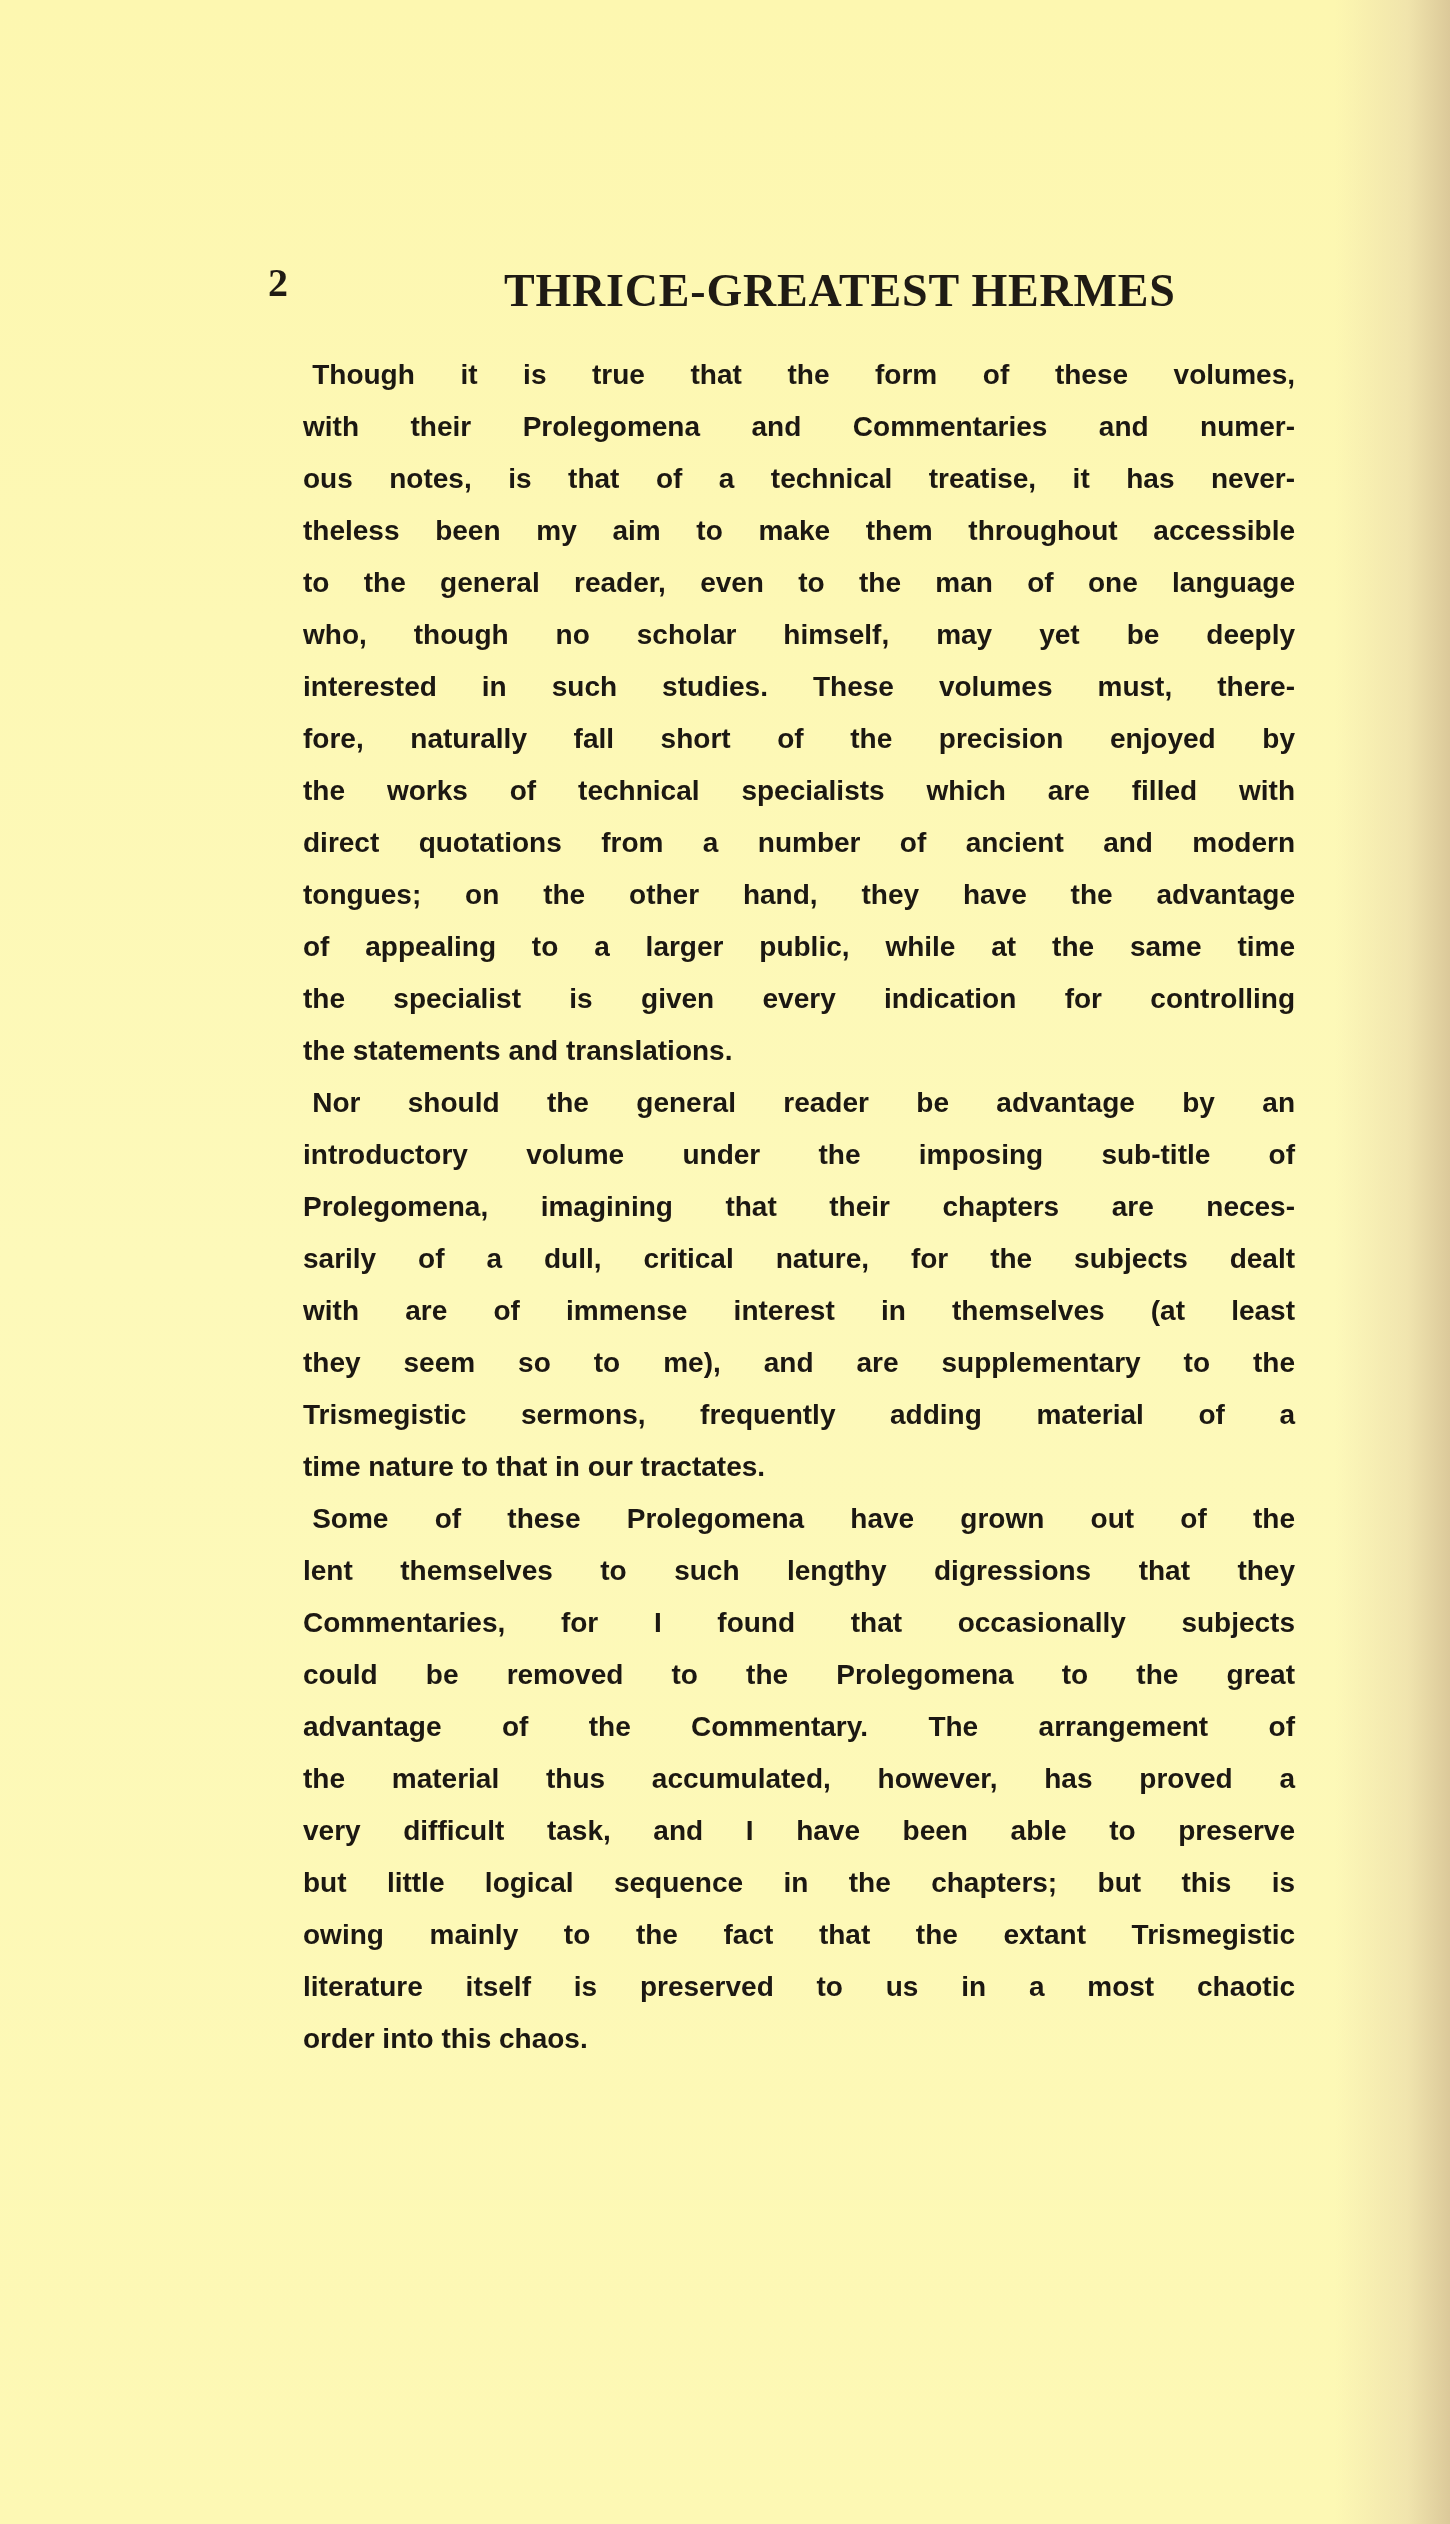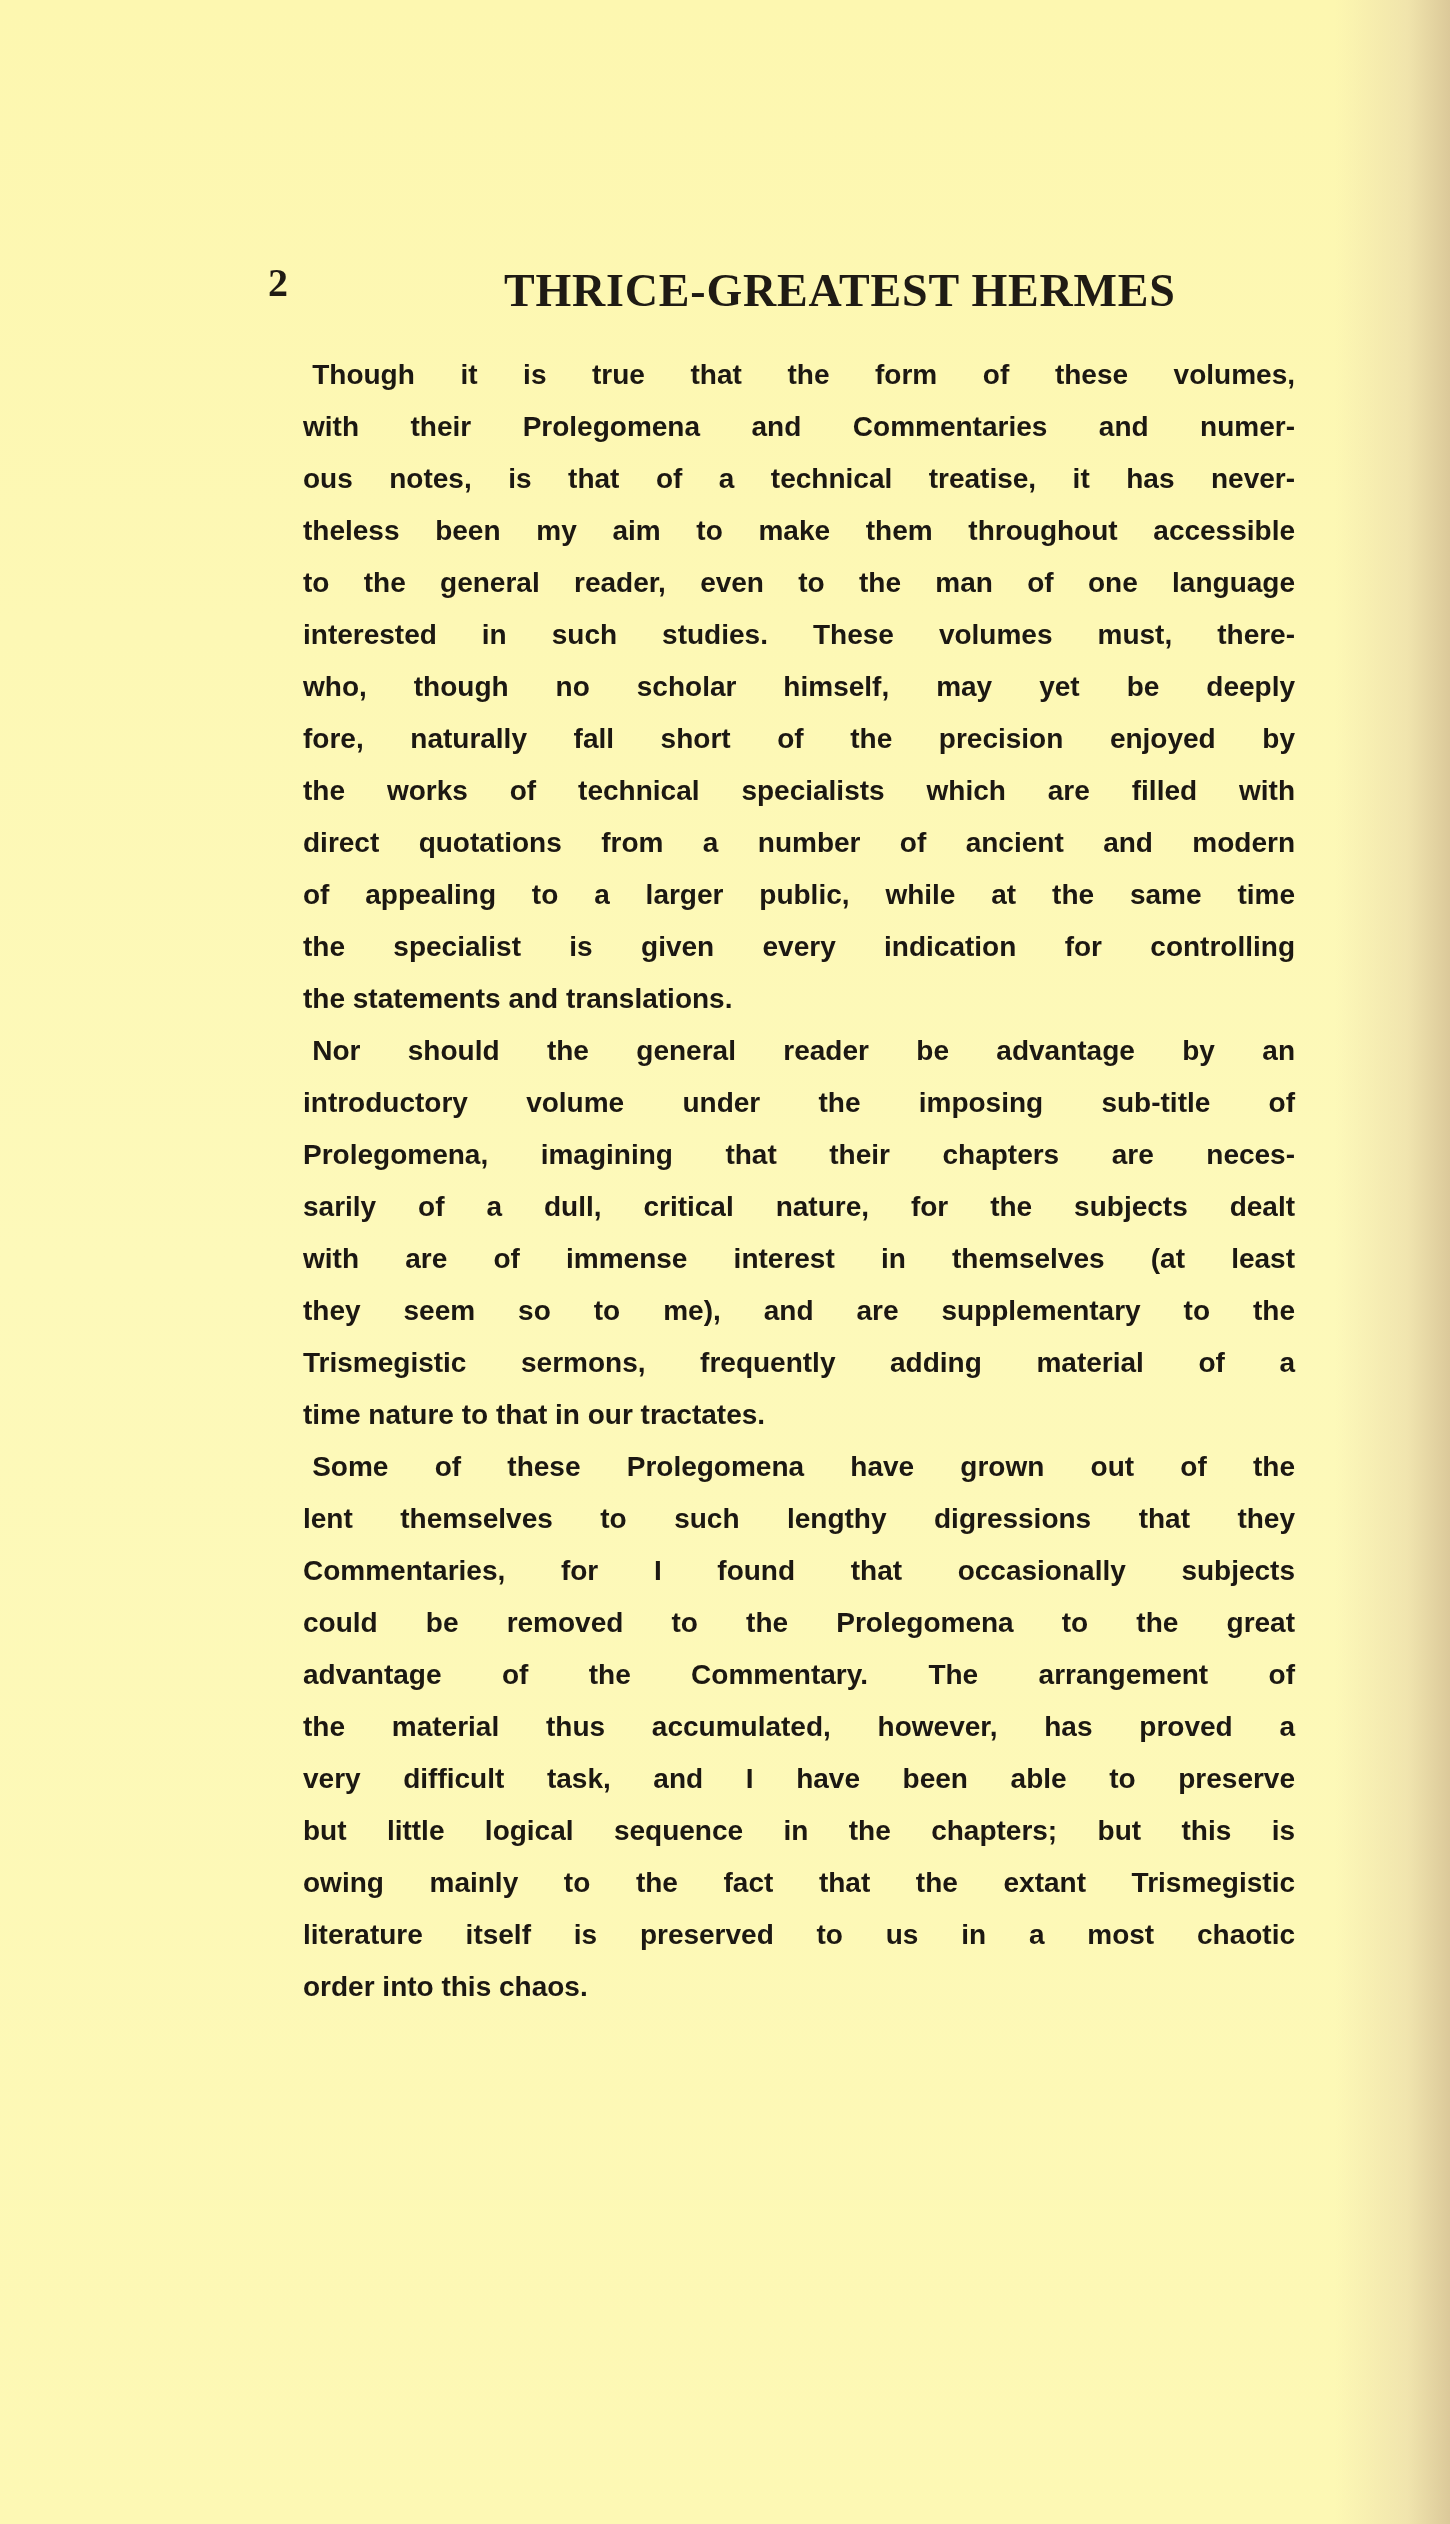--- a/index.html
+++ b/index.html
@@ -82,25 +82,26 @@
   </div>
 
   <div class="body-text">
 
     <div>
       <span class="line indent">Though it is true that the form of these volumes,</span>
       <span class="line">with their Prolegomena and Commentaries and numer-</span>
       <span class="line">ous notes, is that of a technical treatise, it has never-</span>
       <span class="line">theless been my aim to make them throughout accessible</span>
       <span class="line">to the general reader, even to the man of one language</span>
+      <span class="line">who, though no scholar himself, may yet be deeply</span>
       <span class="line">interested in such studies.  These volumes must, there-</span>
-      <span class="line">who, though no scholar himself, may yet be deeply</span>
       <span class="line">fore, naturally fall short of the precision enjoyed by</span>
       <span class="line">the works of technical specialists which are filled with</span>
       <span class="line">direct quotations from a number of ancient and modern</span>
+      <span class="line">tongues; on the other hand, they have the advantage</span>
       <span class="line">of appealing to a larger public, while at the same time</span>
       <span class="line">the specialist is given every indication for controlling</span>
       <span class="line last">the statements and translations.</span>
     </div>
 
     <div>
       <span class="line indent">Nor should the general reader be advantage by an</span>
       <span class="line">introductory volume under the imposing sub-title of</span>
       <span class="line">Prolegomena, imagining that their chapters are neces-</span>
       <span class="line">sarily of a dull, critical nature, for the subjects dealt</span>

